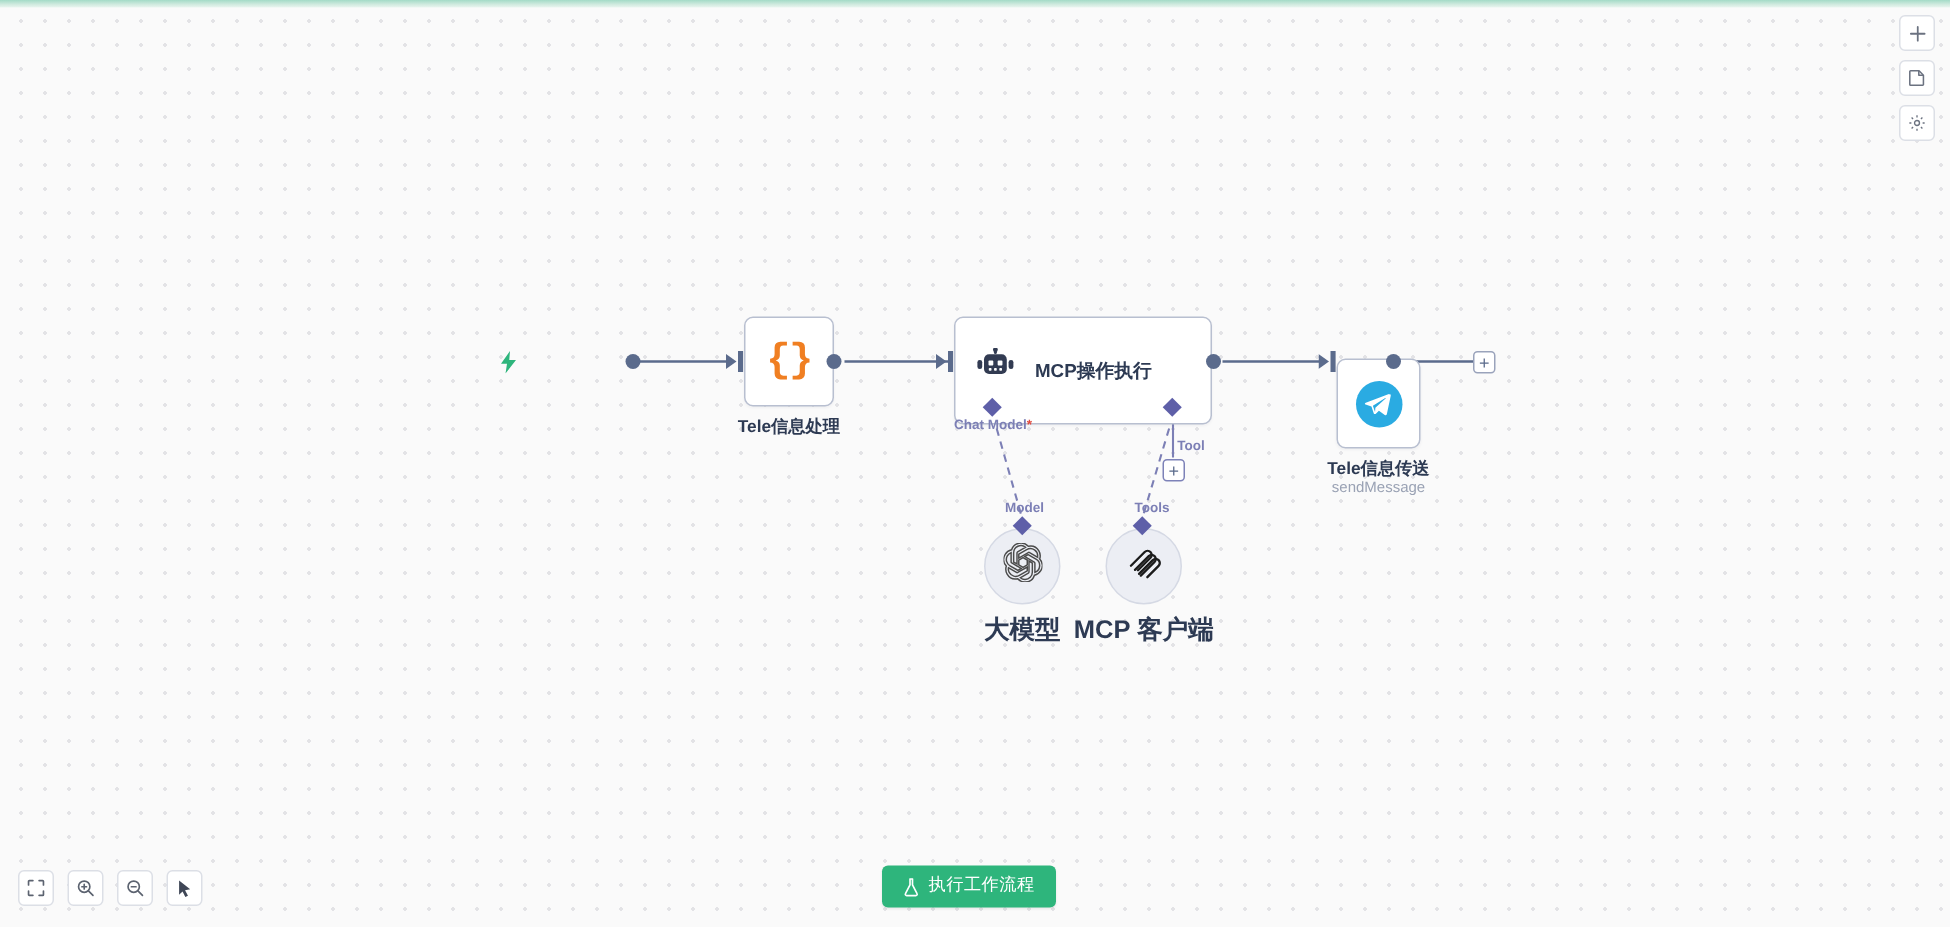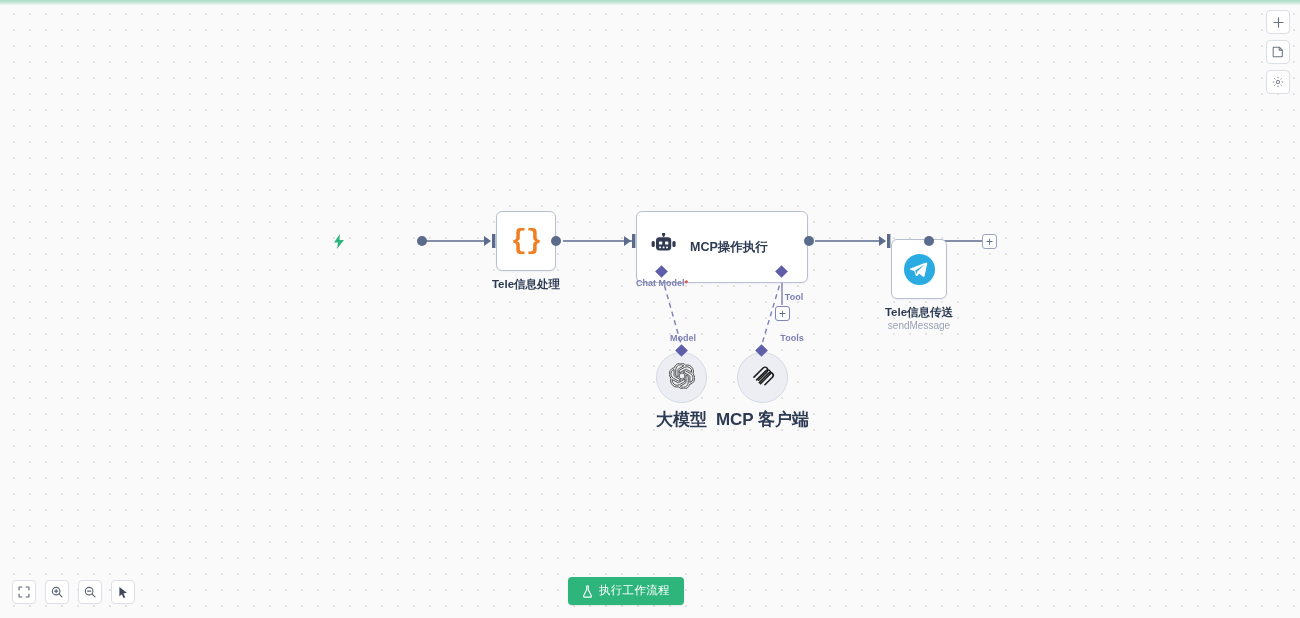--- a/index.html
+++ b/index.html
@@ -56,21 +56,21 @@
     background: #ffffff;
     border: 1px solid #dcdfe6;
     border-radius: 4px;
     display: flex; align-items: center; justify-content: center;
     color: #5c6370;
     cursor: pointer;
   }
 
   
   .exec-btn {
-    position: absolute; left: 568px; bottom: 13px;
+    position: absolute; left: 588px; bottom: 13px;
     height: 28px; padding: 0 14px;
     background: #2eb57c;
     border: none; border-radius: 4px;
     color: #ffffff;
     font-size: 11.5px;
     font-family: "Liberation Sans", "DejaVu Sans", sans-serif;
     display: flex; align-items: center; gap: 6px;
     cursor: pointer;
     z-index: 30;
     box-shadow: 0 1px 2px rgba(0,0,0,.08);
@@ -320,21 +320,21 @@
     <div class="subnode-circle">
       <span>
         <svg width="26" height="26" viewBox="0 0 24 24" fill="none" stroke="#4b4b4b" stroke-width="0.9">
           <path d="M22.28 9.82a5.98 5.98 0 0 0-.52-4.91 6.05 6.05 0 0 0-6.51-2.9A6.07 6.07 0 0 0 4.98 4.18a5.98 5.98 0 0 0-3.99 2.9 6.05 6.05 0 0 0 .74 7.1 5.98 5.98 0 0 0 .51 4.91 6.05 6.05 0 0 0 6.52 2.9A5.98 5.98 0 0 0 13.26 24a6.06 6.06 0 0 0 5.77-4.21 5.99 5.99 0 0 0 4-2.9 6.06 6.06 0 0 0-.75-7.07zM13.26 22.43a4.48 4.48 0 0 1-2.88-1.04l.14-.08 4.78-2.76a.79.79 0 0 0 .39-.68v-6.74l2.02 1.17a.07.07 0 0 1 .04.05v5.58a4.5 4.5 0 0 1-4.49 4.5zM3.6 18.3a4.47 4.47 0 0 1-.535-3.01l.142.085 4.783 2.762a.78.78 0 0 0 .78 0l5.843-3.369v2.332a.08.08 0 0 1-.033.062L9.74 19.95a4.5 4.5 0 0 1-6.14-1.65zM2.34 7.9a4.48 4.48 0 0 1 2.34-1.97V11.6a.77.77 0 0 0 .39.68l5.82 3.36-2.02 1.17a.08.08 0 0 1-.07 0L4 14.02A4.5 4.5 0 0 1 2.34 7.9zm16.6 3.86-5.84-3.4L15.1 7.2a.08.08 0 0 1 .07 0l4.83 2.79a4.49 4.49 0 0 1-.68 8.1v-5.65a.8.8 0 0 0-.38-.68zm2.01-3.02-.14-.09-4.77-2.78a.78.78 0 0 0-.79 0L9.41 9.24V6.9a.07.07 0 0 1 .03-.06l4.83-2.79a4.49 4.49 0 0 1 6.67 4.65zM8.31 12.86l-2.02-1.16a.08.08 0 0 1-.04-.06V6.07a4.49 4.49 0 0 1 7.36-3.45l-.14.08L8.69 5.46a.79.79 0 0 0-.39.68zm1.1-2.37 2.6-1.5 2.61 1.5v3l-2.6 1.5-2.61-1.5z"></path>
         </svg>
       </span>
     </div>
     <div class="subnode-label">大模型</div>
   </div>
 
-  <div class="conn-label" style="left:792px; top:333px;">Tools</div>
+  <div class="conn-label" style="left:768px; top:333px;">Tools</div>
   <div class="diamond" style="left:757px; top:346px;"></div>
   <div class="subnode" style="left:737px; top:352px;">
     <div class="subnode-circle">
       <span>
         <svg width="25" height="25" viewBox="0 0 24 24" fill="none" stroke="#1c1c1c" stroke-width="1.5" stroke-linecap="round">
           <path d="M3.8 13.6 12.6 4.8a2.6 2.6 0 0 1 3.7 3.7l-8 8"></path>
           <path d="M6.4 16.2 15.2 7.4a2.6 2.6 0 0 1 3.7 3.7l-8.8 8.8"></path>
           <path d="M9 18.8 17.8 10a2.6 2.6 0 0 1 3.7 3.7l-7.2 7.2"></path>
         </svg>
       </span>

